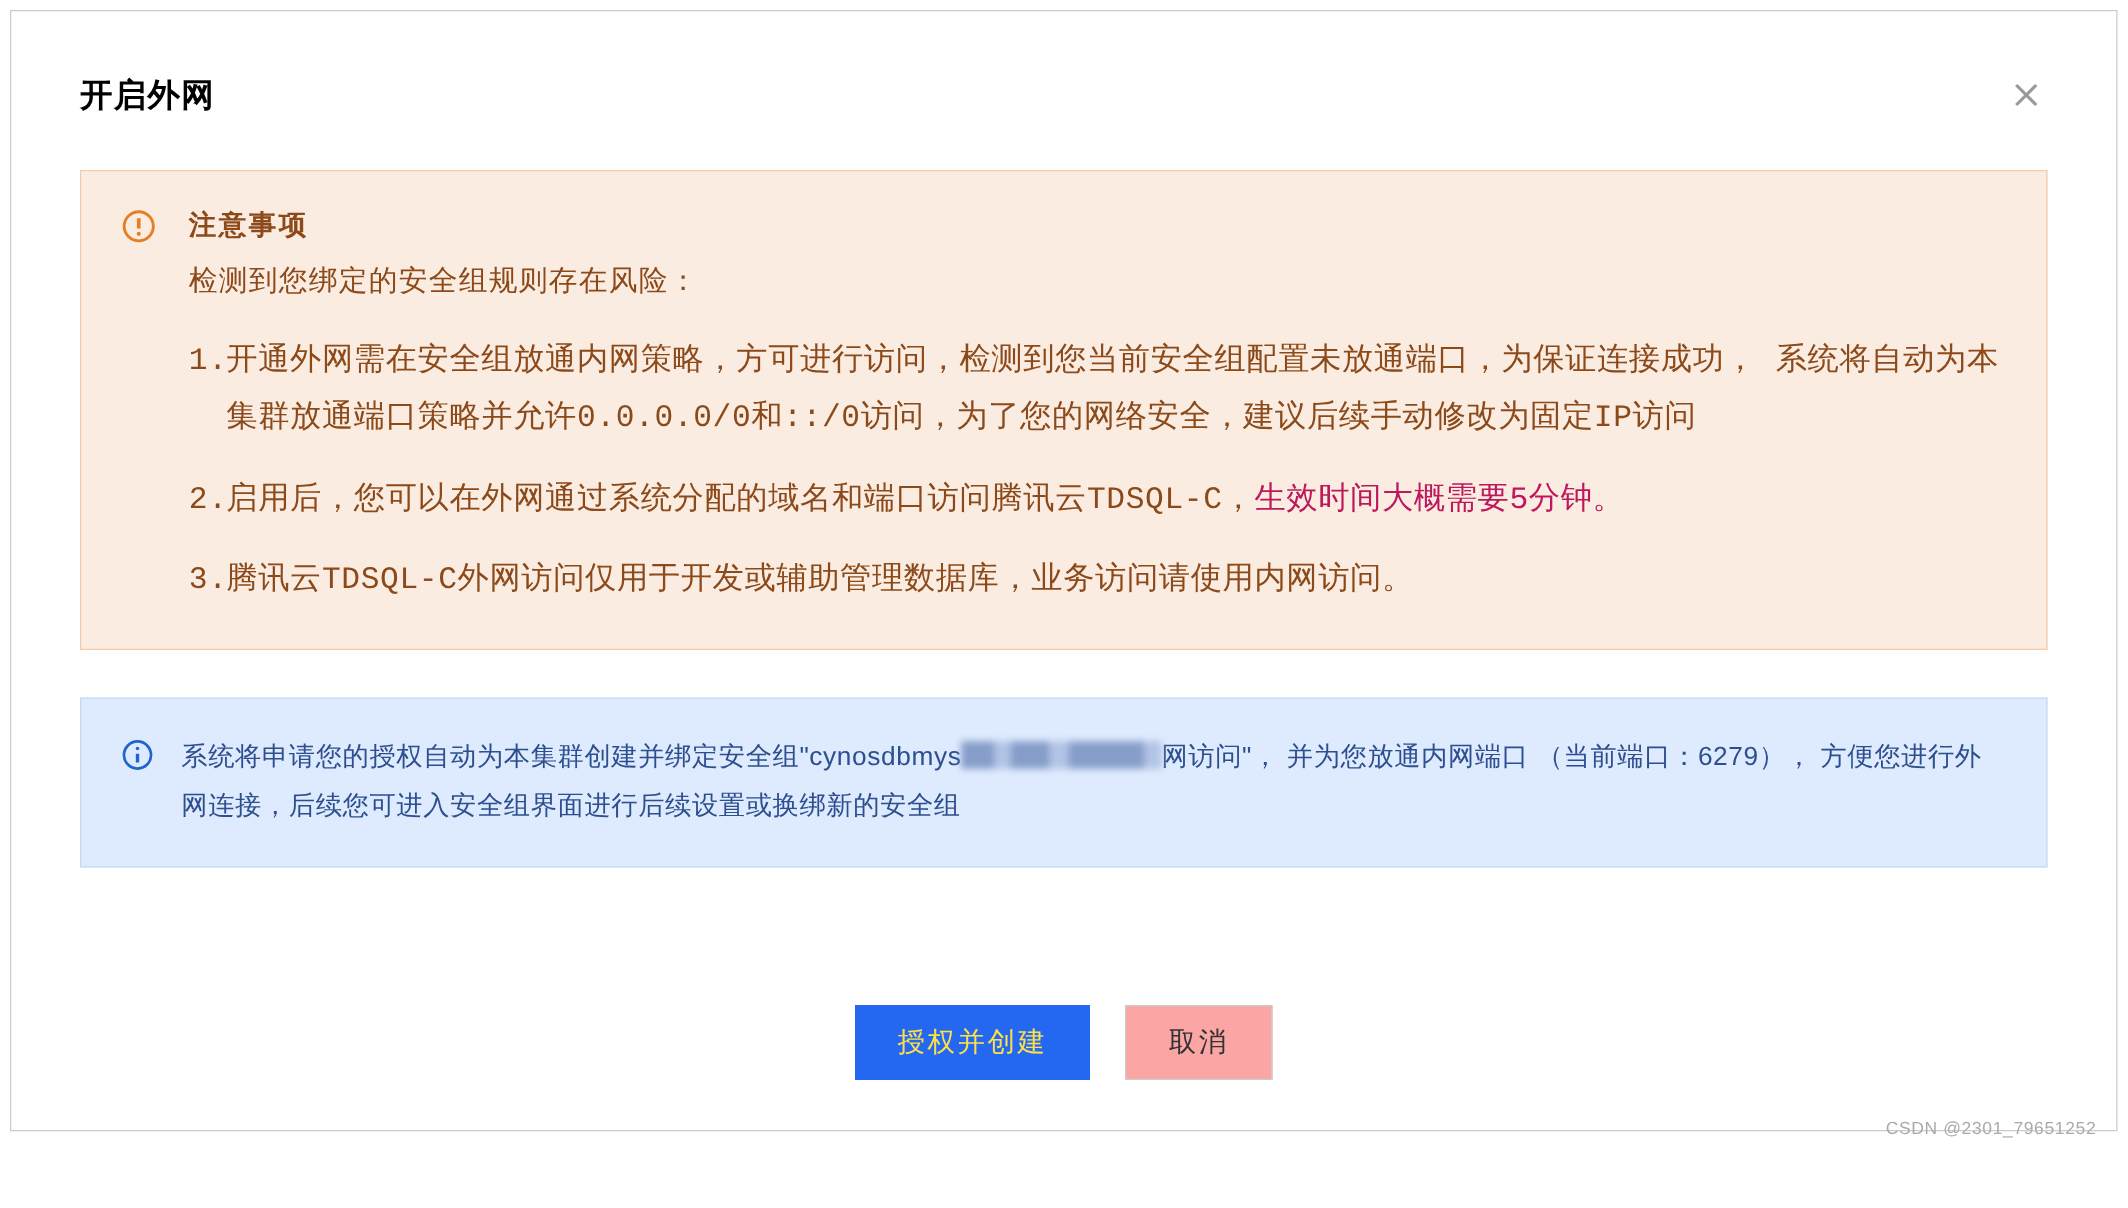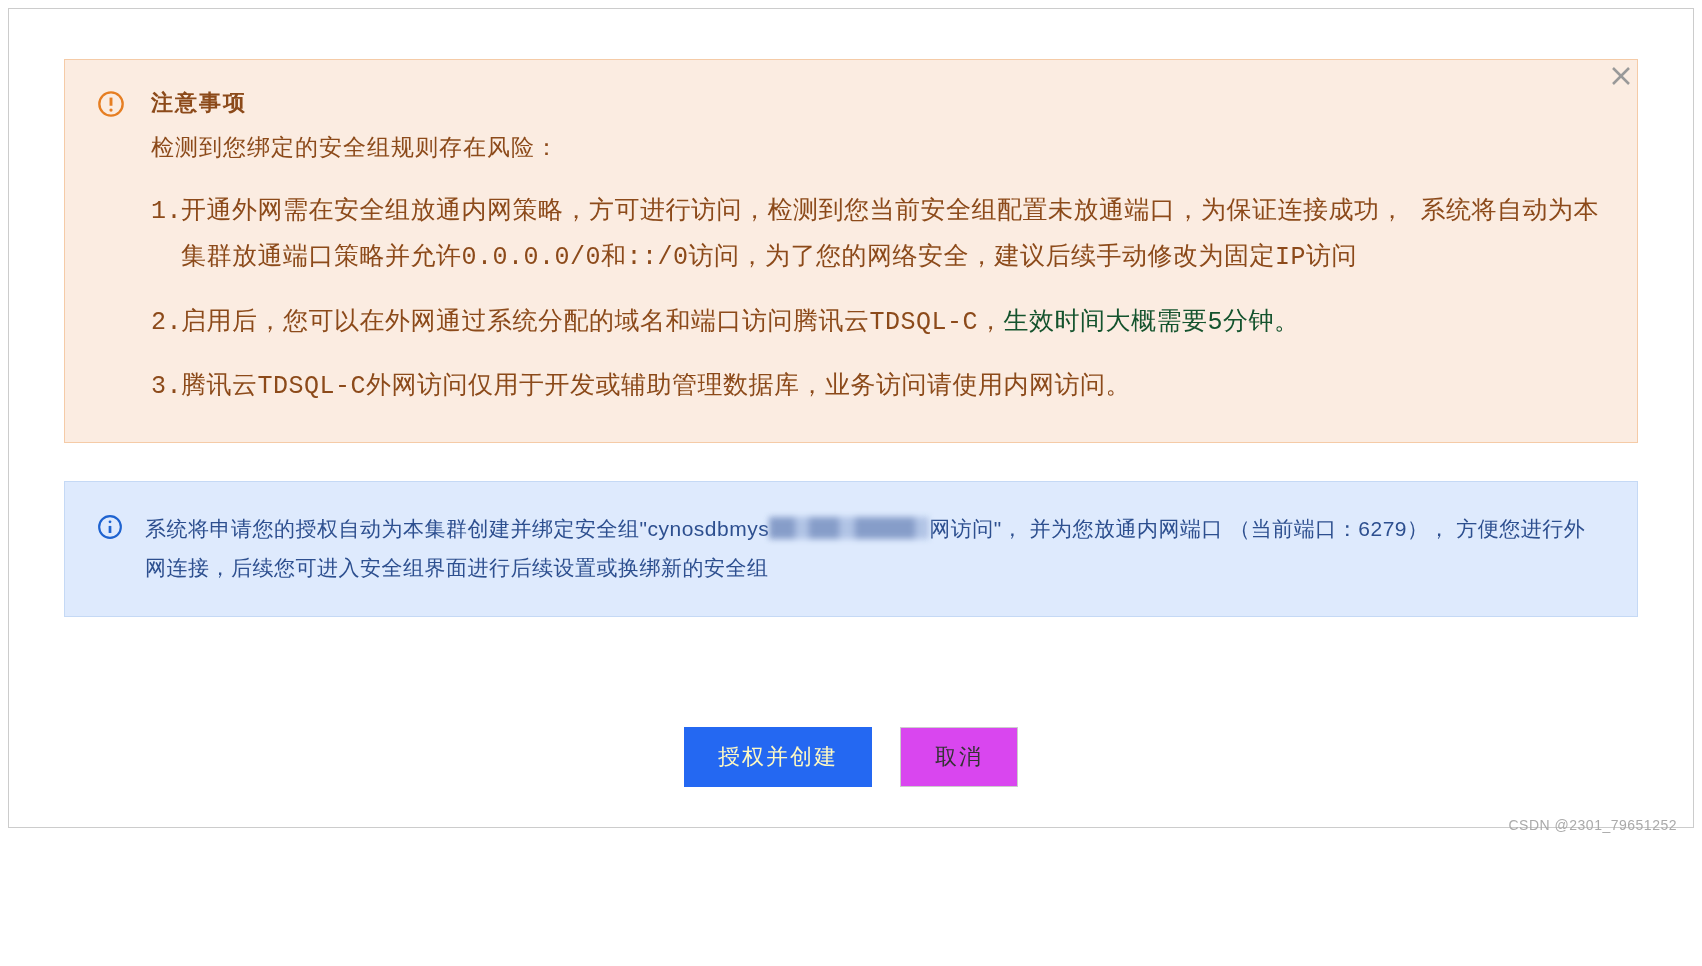--- a/index.html
+++ b/index.html
@@ -89,21 +89,21 @@
     .warning-list li:last-child {
       margin-bottom: 0;
     }
     .warning-list li::before {
       counter-increment: item;
       content: counter(item) ". ";
       position: absolute;
       left: 0;
     }
     .highlight-red {
-      color: #14532d;
+      color: #be185d;
     }
     .info-box {
       background: #deeafd;
       border: 1px solid #c5d9f5;
       padding: 28px 32px;
       display: flex;
       align-items: flex-start;
       gap: 22px;
       margin-bottom: 110px;
     }
@@ -146,41 +146,42 @@
     }
     .btn {
       font-size: 22px;
       padding: 14px 34px;
       border: none;
       cursor: pointer;
       letter-spacing: 2px;
     }
     .btn-primary {
       background: #2468f2;
-      color: #fef9c3;
+      color: #fde047;
       font-family: Liberation Serif, serif;
     }
     .btn-secondary {
-      background: #d946ef;
+      background: #fca5a5;
       color: #333;
       border: 1px solid #ccc;
     }
     .watermark {
       position: absolute;
       bottom: -6px;
       right: 16px;
       font-size: 14px;
       color: #aaa;
       letter-spacing: 0.5px;
     }
   </style>
 </head>
 <body>
 
 <div class="dialog">
+  <h2 class="dialog-title">开启外网</h2>
   <div class="close-btn">
     <svg viewBox="0 0 24 24" fill="none" stroke="currentColor" stroke-width="2.5">
       <line x1="4" y1="4" x2="20" y2="20"></line>
       <line x1="20" y1="4" x2="4" y2="20"></line>
     </svg>
   </div>
 
   <div class="warning-box">
     <div class="warning-icon">
       <svg viewBox="0 0 24 24" fill="none" stroke="currentColor" stroke-width="2">

